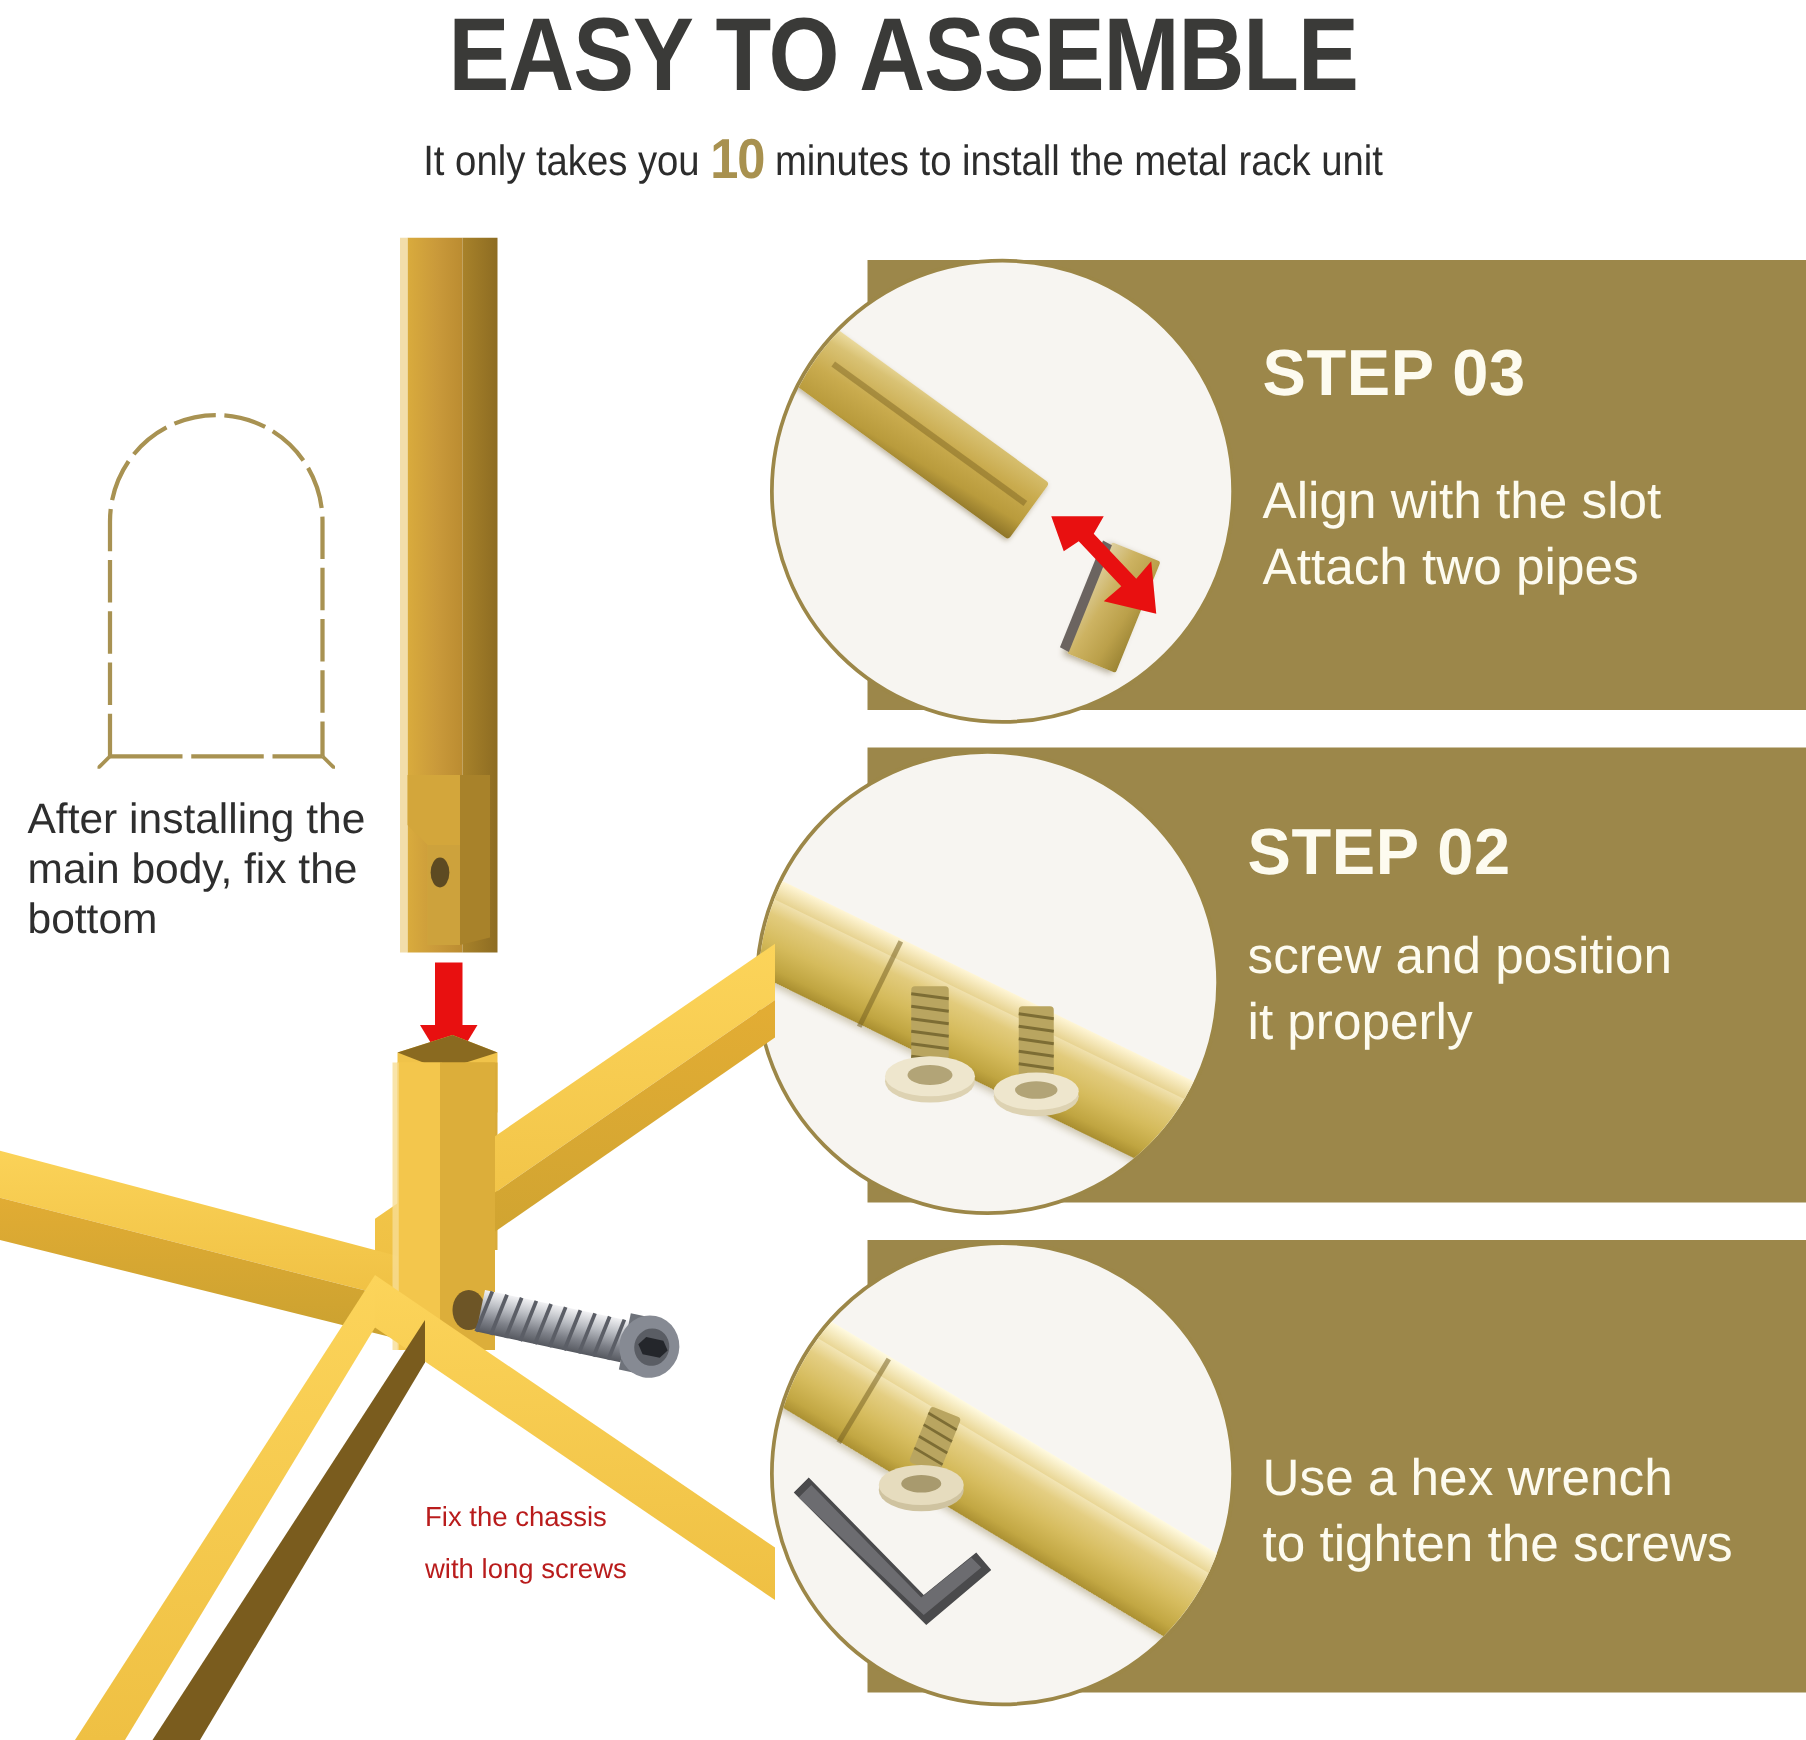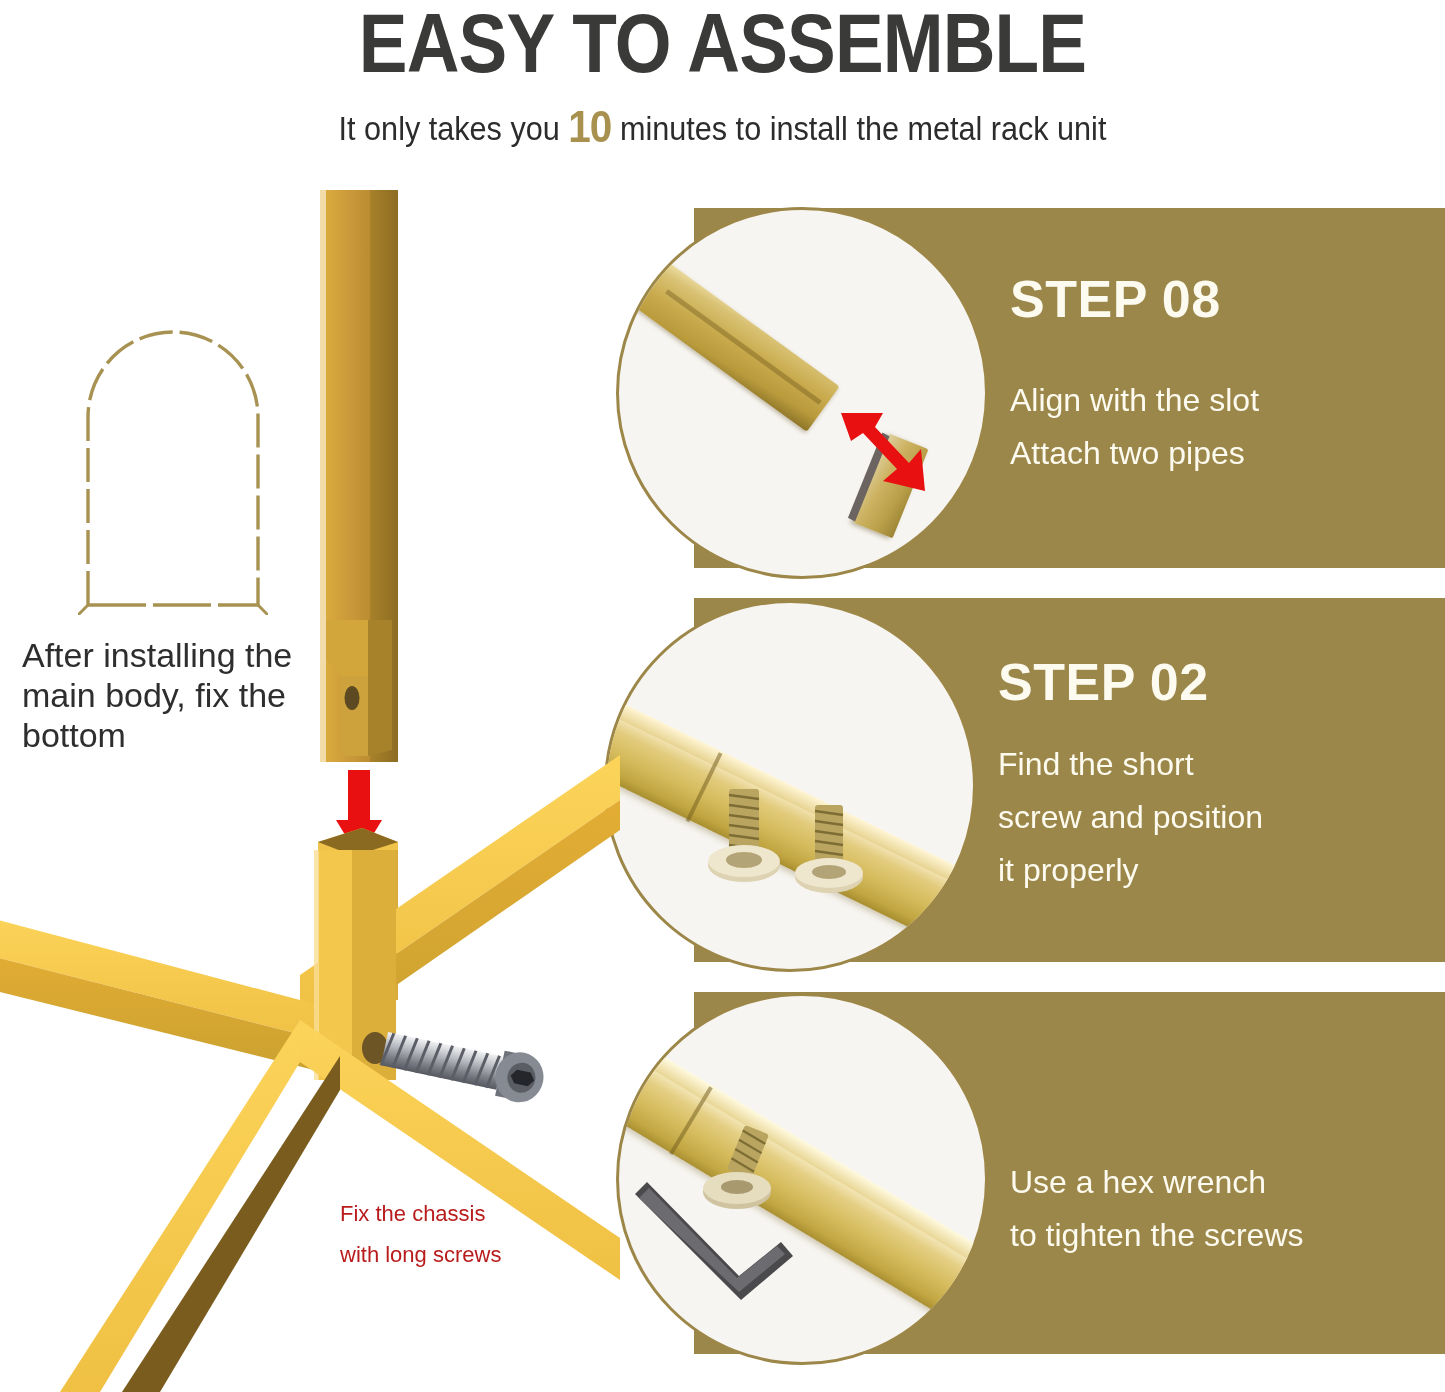--- a/index.html
+++ b/index.html
@@ -50,21 +50,21 @@
   #banner-1 { top:208px;  height:360px; }
   #banner-2 { top:598px;  height:364px; }
   #banner-3 { top:992px;  height:362px; }
 
   .banner-text { position:absolute; color:#fdfbef; }
   .step-title {
     font-weight:bold; font-size:52px; letter-spacing:0.5px;
     line-height:58px; white-space:nowrap;
   }
   .step-desc {
-    font-size:32px; line-height:53px; white-space:nowrap;
+    font-size:41px; line-height:53px; white-space:nowrap;
   }
 
   #b1-title { left:316px; top:62px; }
   #b1-desc  { left:316px; top:166px; }
   #b2-title { left:304px; top:55px;text-align:right; }
   #b2-desc  { left:304px; top:140px; }
   #b3-title { left:316px; top:78px; }
   #b3-desc  { left:316px; top:164px; }
 
   
@@ -178,31 +178,30 @@
 </style>
 </head>
 <body>
 
 <div id="header">
   <div id="main-title">EASY TO ASSEMBLE</div>
   <div id="subtitle"><span>It only takes you </span><span class="accent">10</span><span> minutes to install the metal rack unit</span></div>
 </div>
 
 <div class="banner" id="banner-1">
-  <div class="banner-text step-title" id="b1-title">STEP 08</div>
+  <div class="banner-text step-title" id="b1-title">STEP 03</div>
   <div class="banner-text step-desc" id="b1-desc">
     <div>Align with the slot</div>
     <div>Attach two pipes</div>
   </div>
 </div>
 
 <div class="banner" id="banner-2">
   <div class="banner-text step-title" id="b2-title">STEP 02</div>
   <div class="banner-text step-desc" id="b2-desc">
-    <div>Find the short</div>
     <div>screw and position</div>
     <div>it properly</div>
   </div>
 </div>
 
 <div class="banner" id="banner-3">
   <div class="banner-text step-desc" id="b3-desc">
     <div>Use a hex wrench</div>
     <div>to tighten the screws</div>
   </div>

